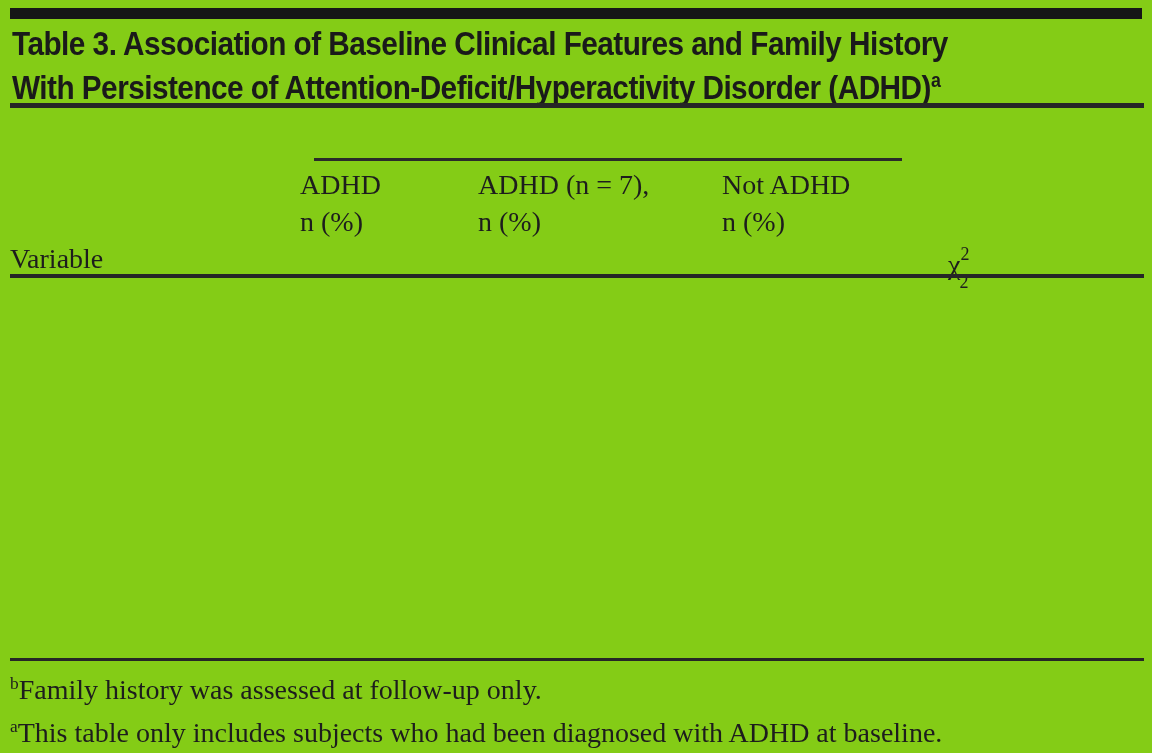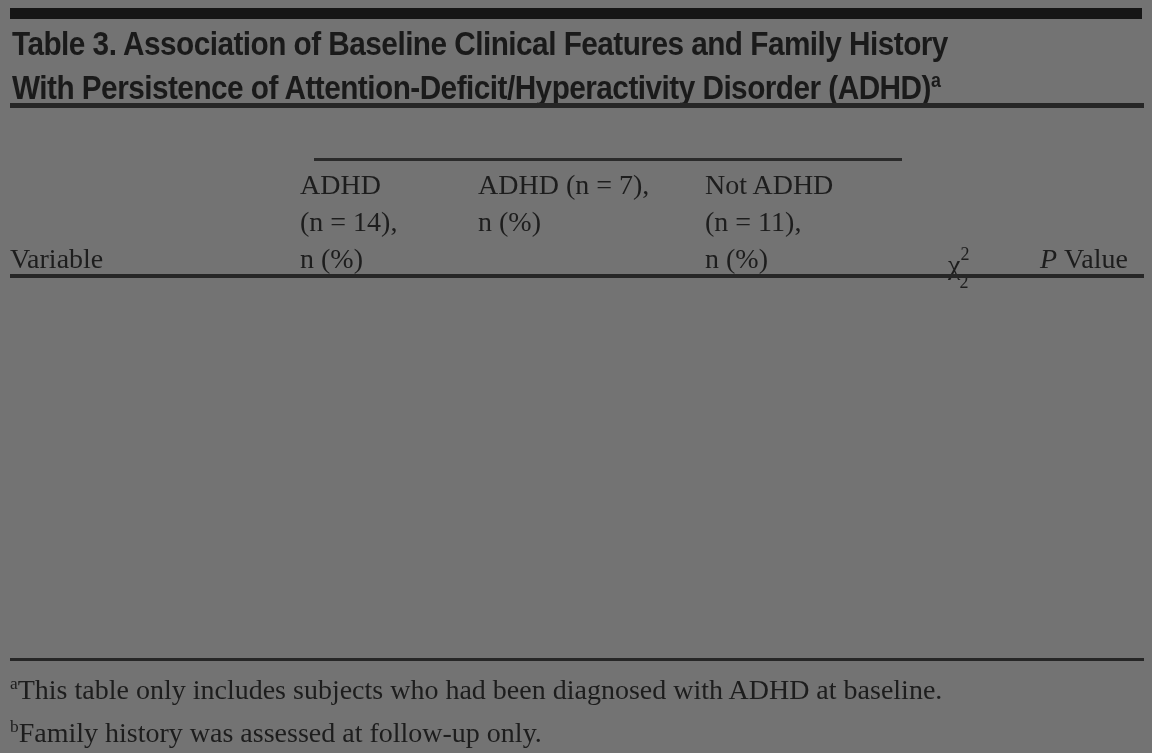--- a/index.html
+++ b/index.html
@@ -1,17 +1,17 @@
 <!DOCTYPE html>
 <html><head>
 <meta charset="utf-8">
 <style>
   html,body{margin:0;padding:0;background:#ffffff;}
   .sheet{
-    position:relative;width:1152px;height:753px;background:#737373;
+    position:relative;width:1152px;height:753px;background:#84cc16;
     font-family:"Liberation Serif",serif;font-size:28px;color:#1d1d1d;
     overflow:hidden;
   }
   
   .topbar{position:absolute;left:10px;top:8px;width:1132px;height:11px;background:#161616;}
   .rule{position:absolute;left:10px;width:1134px;background:#262626;}
   .rule.r1{top:103px;height:5px;}
   .rule.r2{top:274px;height:4px;}
   .rule.r3{top:658px;height:3px;}
   
@@ -23,21 +23,21 @@
   }
   .title sup{font-size:0.60em;letter-spacing:0;}
   
   .spanner{position:absolute;left:314px;top:121px;width:588px;text-align:center;line-height:37px;}
   .spanrule{position:absolute;left:314px;top:158px;width:588px;height:3px;background:#2a2a2a;}
   
   .hdr{position:absolute;line-height:37px;text-align:left;white-space:nowrap;}
   .hdr.hv{left:10px;top:240px;text-align:right;}
   .hdr.h2{left:300px;top:166px;width:150px;}
   .hdr.h3{left:478px;top:166px;width:224px;}
-  .hdr.h4{left:705px;top:166px;width:164px;}
+  .hdr.h4{left:722px;top:166px;width:164px;}
   .hdr.hchi{left:948px;top:240px;text-align:right;}
   .hchi sup{font-size:18px;position:relative;top:-4px;}
   .hchi sub{font-size:18px;position:relative;top:7px;margin-left:-10px;}
   .hdr.hp{left:1040px;top:240px;width:110px;}
   .hp i{font-style:italic;margin-right:7px;}
   
   .tbody{position:absolute;left:0;top:282px;width:1152px;}
   
   .fnotes{position:absolute;left:10px;top:665px;width:1134px;line-height:37px;}
   .fnotes sup{font-size:0.62em;}
@@ -55,43 +55,40 @@
   </div>
 
   <div class="rule r1"></div>
 
   <div class="spanrule"></div>
 
   <div class="hdr hv">Variable</div>
 
   <div class="hdr h2">
     <div>ADHD</div>
-    <div>(n = 14),</div>
     <div>n (%)</div>
   </div>
 
   <div class="hdr h3">
     <div>ADHD (n = 7),</div>
     <div>n (%)</div>
   </div>
 
   <div class="hdr h4">
     <div>Not ADHD</div>
-    <div>(n = 11),</div>
     <div>n (%)</div>
   </div>
 
   <div class="hdr hchi"><span>χ</span><sup>2</sup><sub>2</sub></div>
 
-  <div class="hdr hp"><i>P</i><span>Value</span></div>
 
   <div class="rule r2"></div>
 
   <div class="tbody"></div>
 
   <div class="rule r3"></div>
 
   <div class="fnotes">
+    <div><sup>b</sup><span>Family history was assessed at follow-up only.</span></div>
     <div><sup>a</sup><span>This table only includes subjects who had been diagnosed with ADHD at baseline.</span></div>
-    <div><sup>b</sup><span>Family history was assessed at follow-up only.</span></div>
   </div>
 
 </div>
 
 </body></html>

